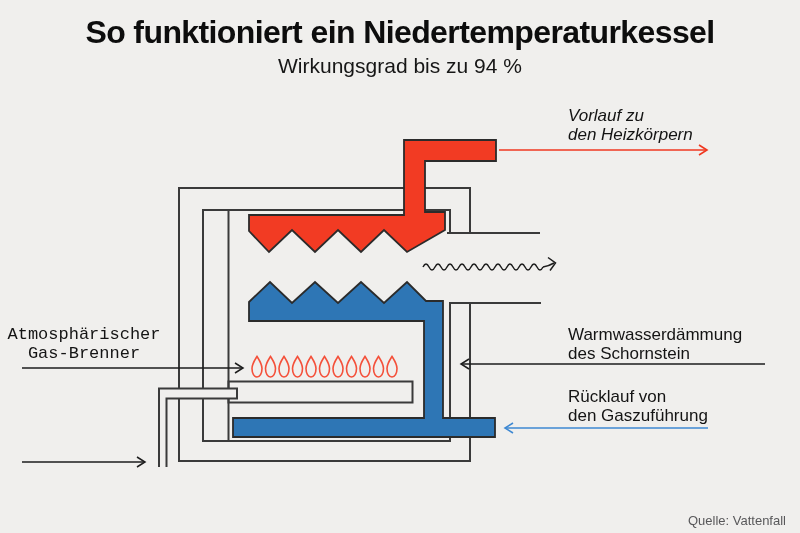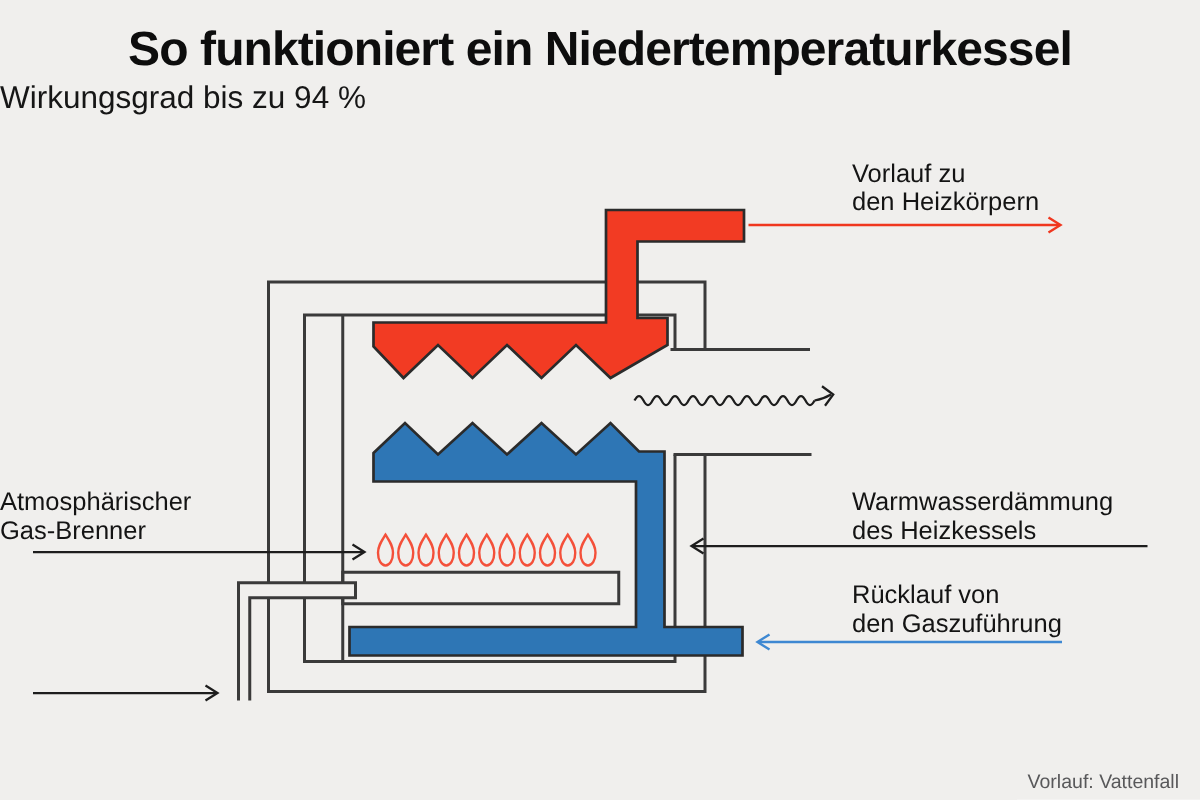--- a/index.html
+++ b/index.html
@@ -13,31 +13,32 @@
   }
   .title{
     position:absolute;left:0;right:0;top:14px;
     text-align:center;
     font-size:32px;font-weight:800;letter-spacing:-0.6px;
     color:#0d0d0d;
     white-space:nowrap;
   }
   .subtitle{
     position:absolute;left:0;right:0;top:54px;
+    text-align:center;
     font-size:21px;font-weight:400;
     color:#161616;
   }
   .diagram-svg{position:absolute;left:0;top:0;}
   .lbl{
     position:absolute;
     font-size:17px;line-height:19px;
     white-space:pre-line;
     color:#141414;
   }
-  .lbl-right{text-align:left;}
+  .lbl-right{text-align:center;font-family:Liberation Mono, monospace;}
   .source{
     position:absolute;right:14px;top:513px;
     font-size:13px;color:#58585a;
   }
 </style>
 </head>
 <body>
 
 <div class="stage">
 
@@ -122,28 +123,28 @@
       <path d="M 22,368 L 242,368"></path>
       <path d="M 235,363 L 243,368 L 235,373"></path>
     </g>
 
     <g stroke="#1d1d1d" stroke-width="1.5" fill="none">
       <path d="M 22,462 L 144,462"></path>
       <path d="M 137,457 L 145,462 L 137,467"></path>
     </g>
   </svg>
 
-  <div class="lbl" style="left:568px;top:106px;">Vorlauf zu
+  <div class="lbl" style="left:568px;top:106px;font-style:italic;">Vorlauf zu
 den Heizkörpern</div>
 
 
   <div class="lbl" style="left:568px;top:325px;">Warmwasserdämmung
-des Heizkessels</div>
+des Schornstein</div>
 
   <div class="lbl" style="left:568px;top:387px;">Rücklauf von
 den Gaszuführung</div>
 
   <div class="lbl lbl-right" style="left:0;width:168px;top:325px;">Atmosphärischer
 Gas-Brenner</div>
 
 
-  <div class="source">Vorlauf: Vattenfall</div>
+  <div class="source">Quelle: Vattenfall</div>
 </div>
 
 </body></html>

